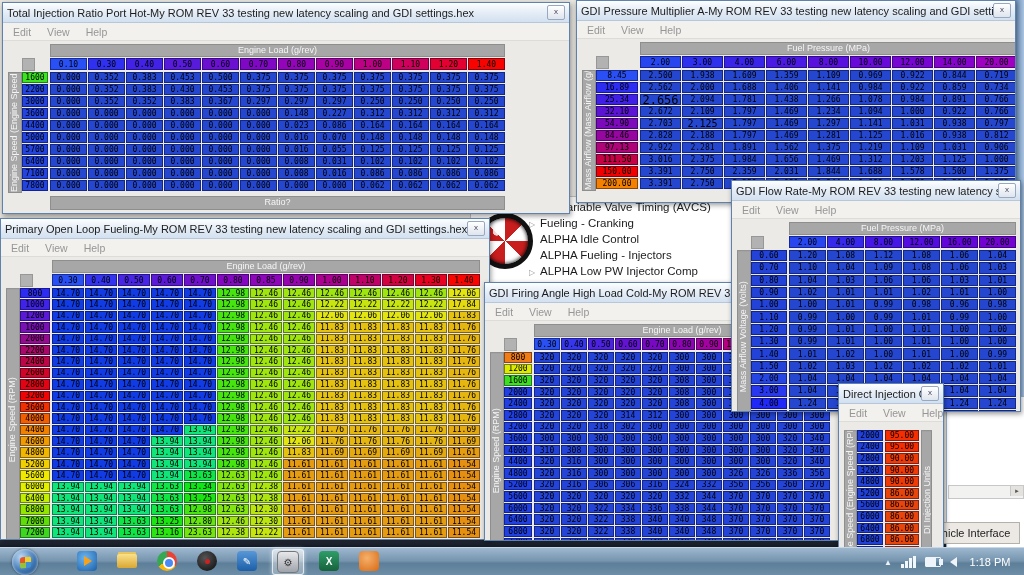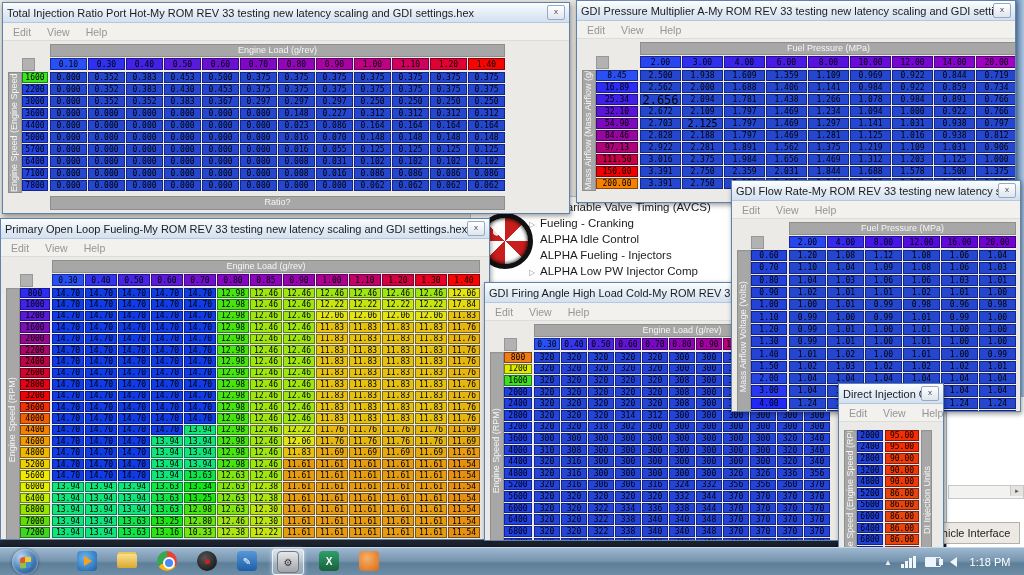--- a/index.html
+++ b/index.html
@@ -773,21 +773,21 @@
         <div class="cell" style="font-size: 8px; background: rgb(229, 156, 16);">11.61</div>
         <div class="cell" style="font-size: 8px; background: rgb(229, 156, 16);">11.61</div>
         <div class="cell" style="font-size: 8px; background: rgb(229, 156, 16);">11.61</div>
         <div class="cell" style="font-size: 8px; background: rgb(229, 156, 16);">11.61</div>
         <div class="cell" style="font-size: 8px; background: rgb(229, 156, 16);">11.61</div>
         <div class="cell" style="font-size: 8px; background: rgb(229, 144, 16);">11.54</div>
         <div class="cell" style="font-size: 8px; background: rgb(16, 229, 122);">13.94</div>
         <div class="cell" style="font-size: 8px; background: rgb(16, 229, 122);">13.94</div>
         <div class="cell" style="font-size: 8px; background: rgb(16, 229, 70);">13.63</div>
         <div class="cell" style="font-size: 8px; background: rgb(41, 229, 16);">13.16</div>
-        <div class="cell" style="font-size: 8px; background: rgb(117, 229, 16);">10.33</div>
+        <div class="cell" style="font-size: 8px; background: rgb(117, 229, 16);">23.63</div>
         <div class="cell" style="font-size: 8px; background: rgb(172, 229, 16);">12.38</div>
         <div class="cell" style="font-size: 8px; background: rgb(199, 229, 16);">12.22</div>
         <div class="cell" style="font-size: 8px; background: rgb(229, 156, 16);">11.61</div>
         <div class="cell" style="font-size: 8px; background: rgb(229, 156, 16);">11.61</div>
         <div class="cell" style="font-size: 8px; background: rgb(229, 156, 16);">11.61</div>
         <div class="cell" style="font-size: 8px; background: rgb(229, 156, 16);">11.61</div>
         <div class="cell" style="font-size: 8px; background: rgb(229, 156, 16);">11.61</div>
         <div class="cell" style="font-size: 8px; background: rgb(229, 144, 16);">11.54</div>
         <div class="cell" style="font-size: 8px; background: rgb(16, 229, 122);">13.94</div>
         <div class="cell" style="font-size: 8px; background: rgb(16, 229, 70);">13.63</div>

